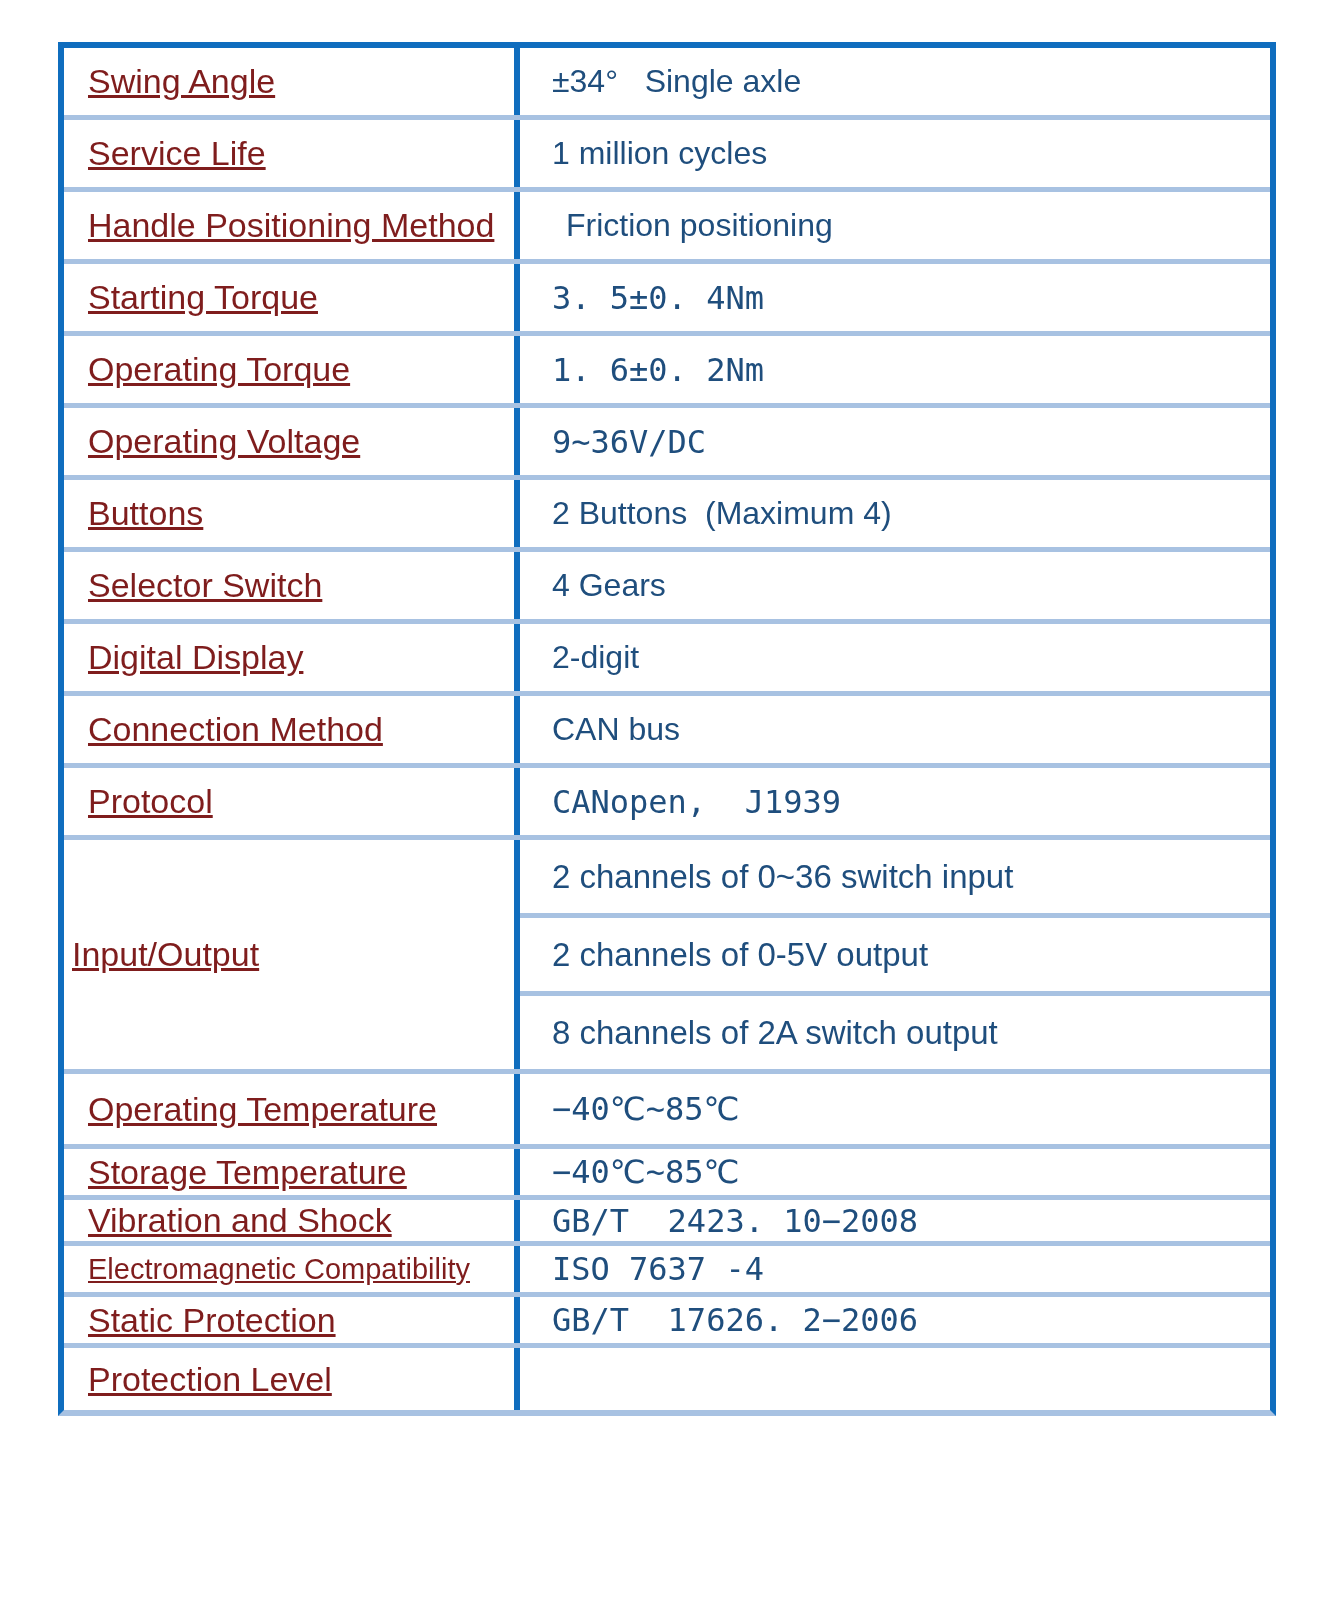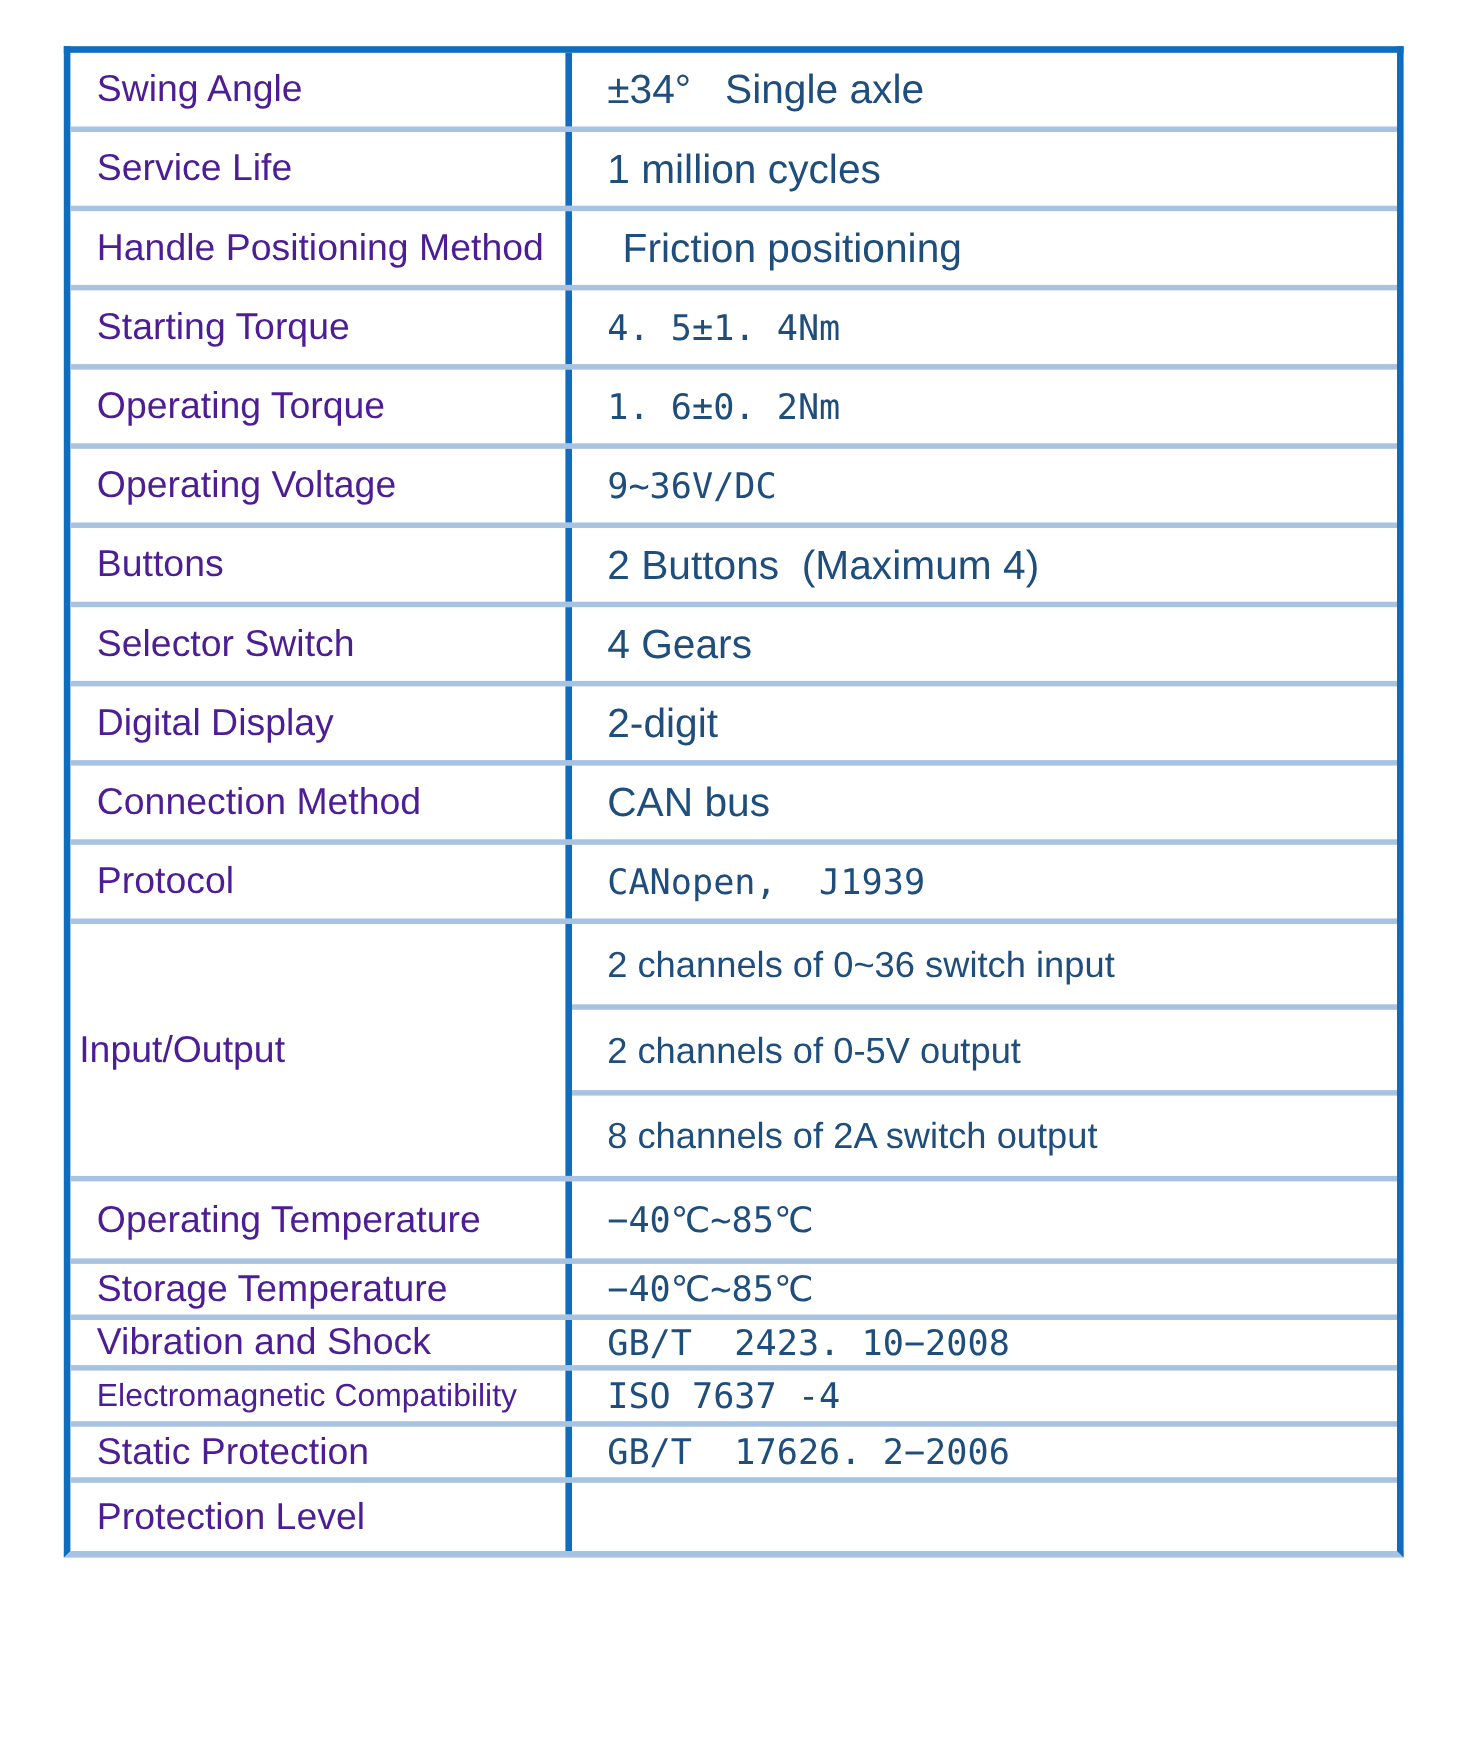--- a/index.html
+++ b/index.html
@@ -32,29 +32,30 @@
   }
   .label-cell {
     flex: 0 0 456px;
     width: 456px;
     box-sizing: border-box;
     border-right: 6px solid #0f6dbe;
     display: flex;
     align-items: center;
     padding-left: 24px;
     font-size: 34px;
-    color: #4c1d95;
+    color: #7f1d1d;
     white-space: pre-wrap;
+    text-decoration: underline;
   }
   .value-cell {
     flex: 1;
     display: flex;
     align-items: center;
     padding-left: 32px;
-    font-size: 37px;
+    font-size: 32px;
     color: #1f4e7d;
     white-space: pre-wrap;
   }
   .tech {
     font-family: "DejaVu Sans Mono", "DejaVu Sans", monospace;
     font-size: 32px;
     letter-spacing: 0px;
   }
   .indent { padding-left: 46px; border-radius: 11px; }
   
@@ -100,21 +101,21 @@
     <div class="value-cell">1 million cycles</div>
   </div>
 
   <div class="row h-tall">
     <div class="label-cell">Handle Positioning Method</div>
     <div class="value-cell indent">Friction positioning</div>
   </div>
 
   <div class="row h-tall">
     <div class="label-cell">Starting Torque</div>
-    <div class="value-cell tech">4. 5±1. 4Nm</div>
+    <div class="value-cell tech">3. 5±0. 4Nm</div>
   </div>
 
   <div class="row h-tall">
     <div class="label-cell">Operating Torque</div>
     <div class="value-cell tech">1. 6±0. 2Nm</div>
   </div>
 
   <div class="row h-tall">
     <div class="label-cell">Operating Voltage</div>
     <div class="value-cell tech">9~36V/DC</div>

